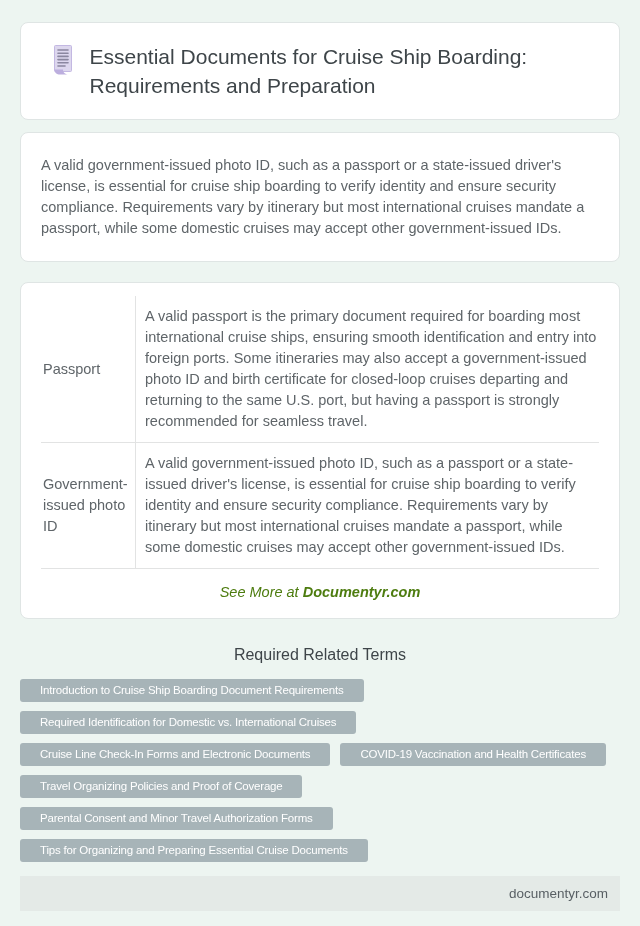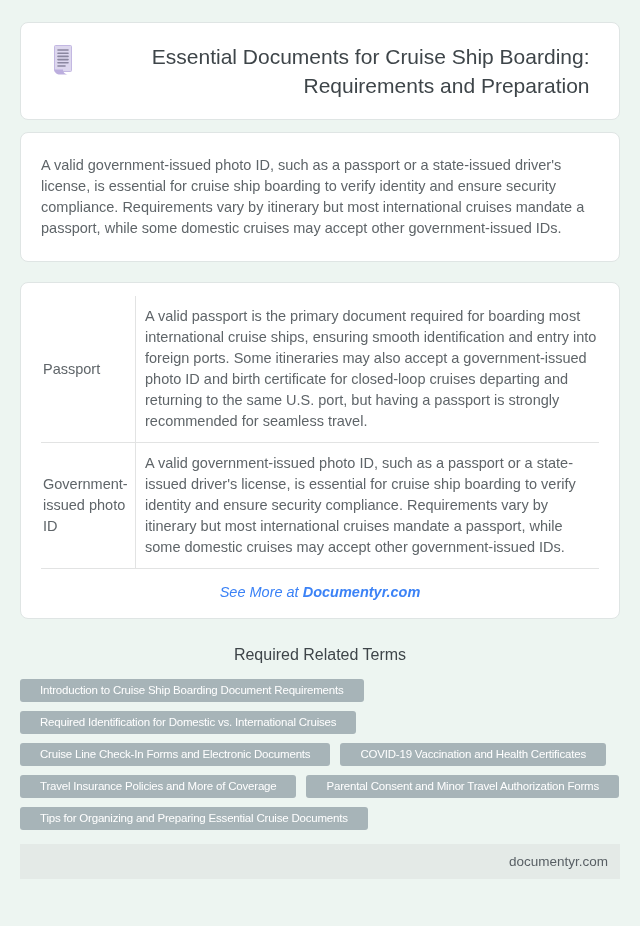--- a/index.html
+++ b/index.html
@@ -38,21 +38,21 @@
     justify-content: center;
     gap: 15px;
   }
   .receipt-icon { flex: 0 0 auto; margin-top: 3px; }
   .page-title {
     margin: 0;
     font-size: 21px;
     line-height: 29px;
     font-weight: 400;
     color: var(--heading_text);
-    text-align: right;
+    text-align: left;
     max-width: 500px;
   }
   .intro-card {
     margin-top: 12px;
     padding: 22px 20px;
     font-size: 14.5px;
     line-height: 21px;
     color: var(--body_text);
   }
   .table-card {
@@ -77,21 +77,21 @@
   }
   td.desc-cell {
     border-left: 1px solid var(--divider);
     padding: 10px 2px 10px 9px;
   }
   .see-more {
     margin-top: 15px;
     text-align: center;
     font-style: italic;
     font-size: 14.5px;
-    color: #3b82f6;
+    color: #4d7c0f;
   }
   .see-more .site { font-weight: 700; }
   .related-heading {
     margin: 27px 0 15px;
     text-align: center;
     font-size: 16px;
     font-weight: 400;
     color: var(--heading_text);
   }
   .tags {
@@ -168,20 +168,20 @@
   </div>
 </section>
 
 <h2 class="related-heading">Required Related Terms</h2>
 
 <nav class="tags">
     <span class="tag">Introduction to Cruise Ship Boarding Document Requirements</span>
     <span class="tag">Required Identification for Domestic vs. International Cruises</span>
     <span class="tag">Cruise Line Check-In Forms and Electronic Documents</span>
     <span class="tag">COVID-19 Vaccination and Health Certificates</span>
-    <span class="tag">Travel Insurance Policies and More of Coverage</span>
+    <span class="tag">Travel Organizing Policies and Proof of Coverage</span>
     <span class="tag">Parental Consent and Minor Travel Authorization Forms</span>
     <span class="tag">Tips for Organizing and Preparing Essential Cruise Documents</span>
   </nav>
 
 <footer class="footer-bar">
   <span>documentyr.com</span>
 </footer>
 
 </body></html>

